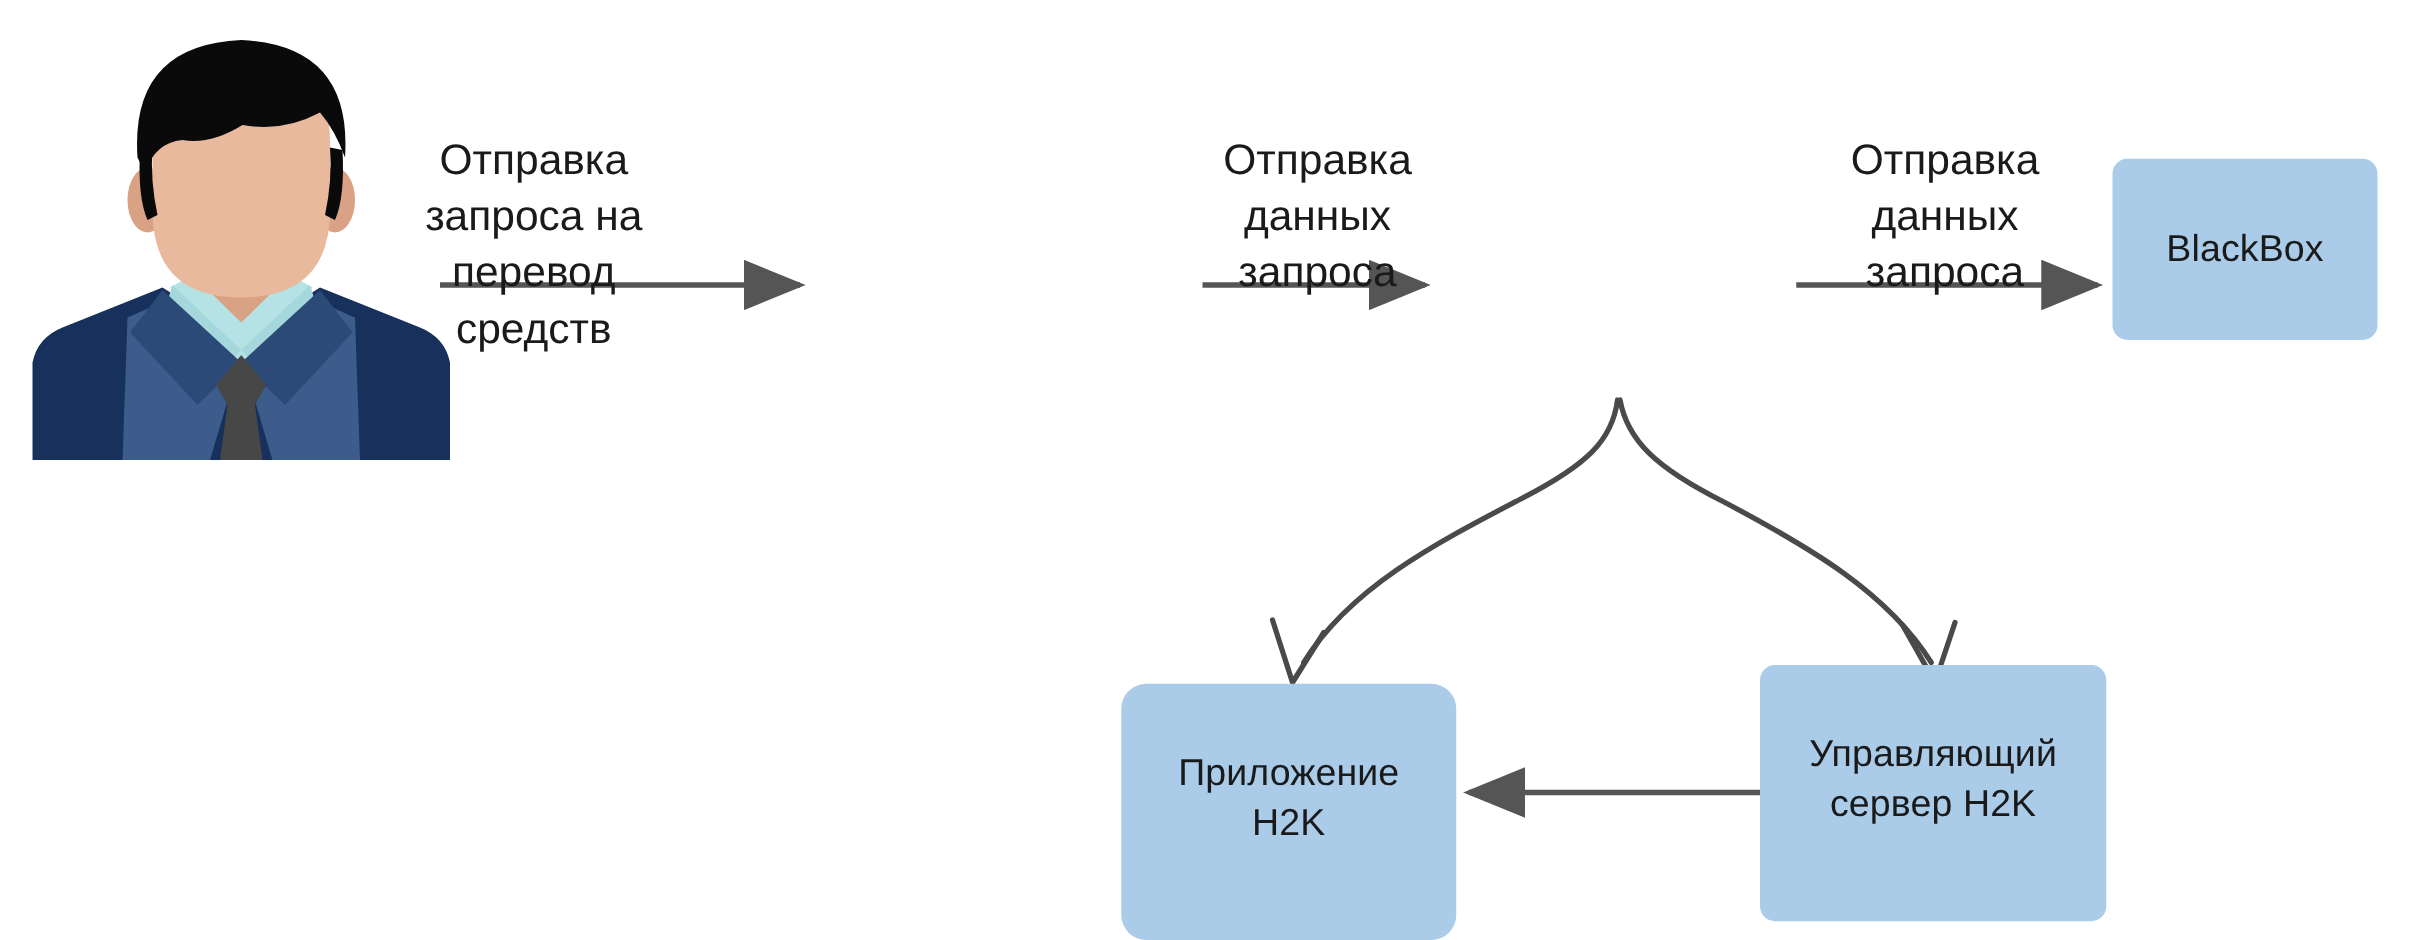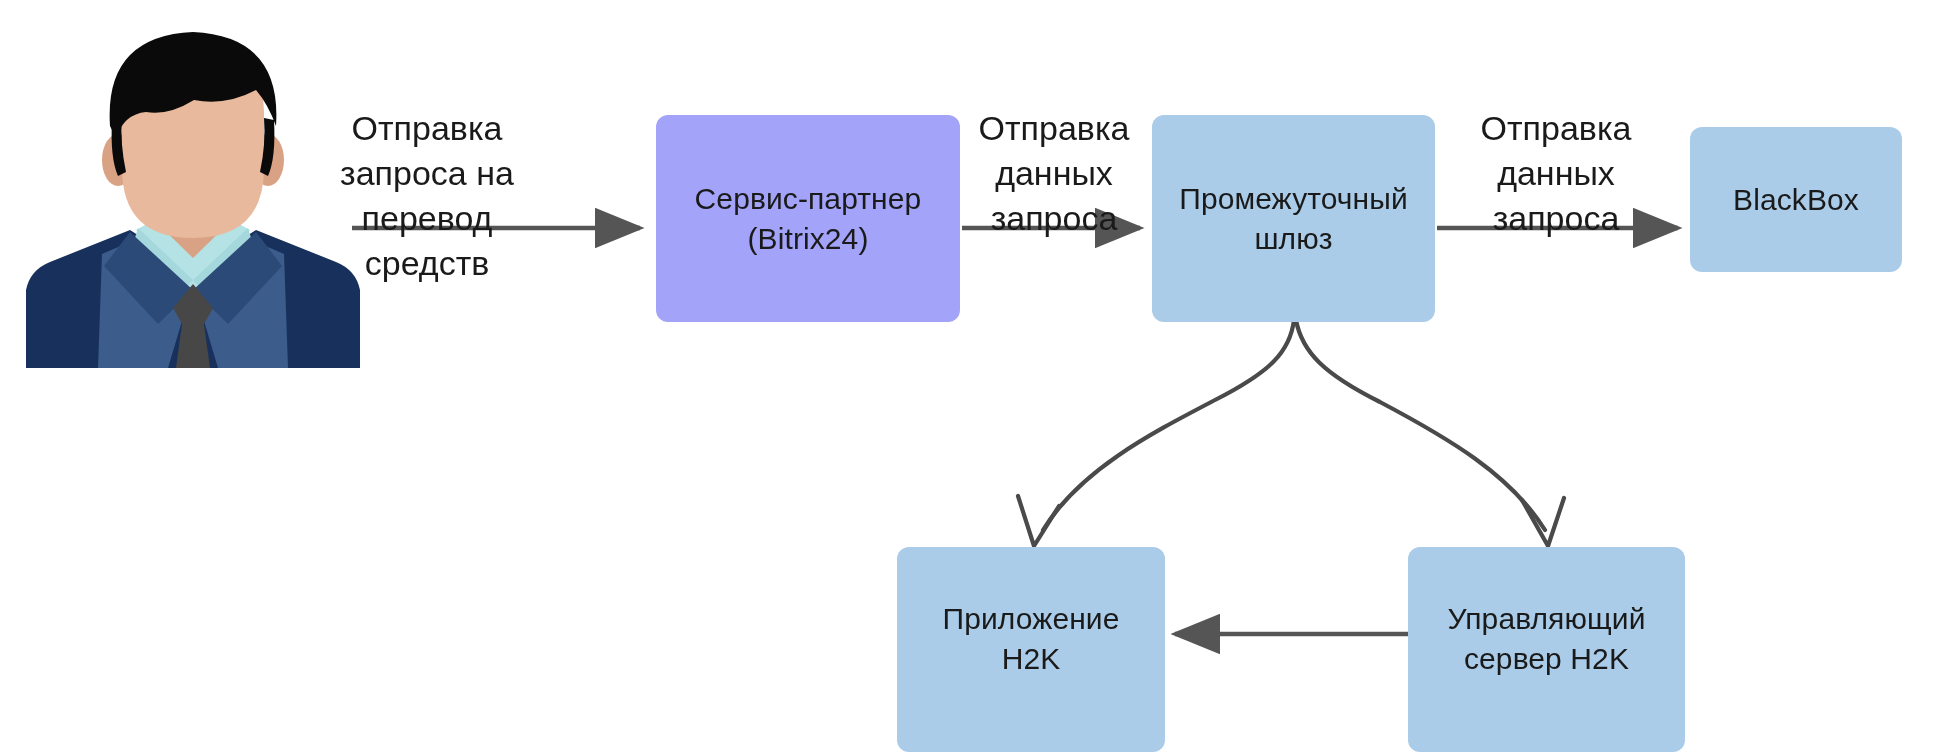--- a/index.html
+++ b/index.html
@@ -54,24 +54,25 @@
     background: #aacce8;
   }
   .node-app {
     left: 897px;
     top: 547px;
     width: 268px;
     height: 205px;
     background: #aacce8;
     align-items: flex-start;
     padding-top: 52px;
+    border-radius: 20px;
   }
   .node-ctrl {
     left: 1408px;
-    top: 547px;
+    top: 532px;
     width: 277px;
     height: 205px;
     background: #aacce8;
     align-items: flex-start;
     padding-top: 52px;
   }
   .edge-label {
     position: absolute;
     text-align: center;
     font-size: 34px;
@@ -180,25 +181,21 @@
 средств</div>
 
   <div class="edge-label label-2">Отправка
 данных
 запроса</div>
 
   <div class="edge-label label-3">Отправка
 данных
 запроса</div>
 
-  <div class="node node-partner">Сервис-партнер
-(Bitrix24)</div>
-
-  <div class="node node-gateway">Промежуточный
-шлюз</div>
+
 
   <div class="node node-blackbox">BlackBox</div>
 
   <div class="node node-app">Приложение
 H2K</div>
 
   <div class="node node-ctrl">Управляющий
 сервер H2K</div>
 
 </div>

